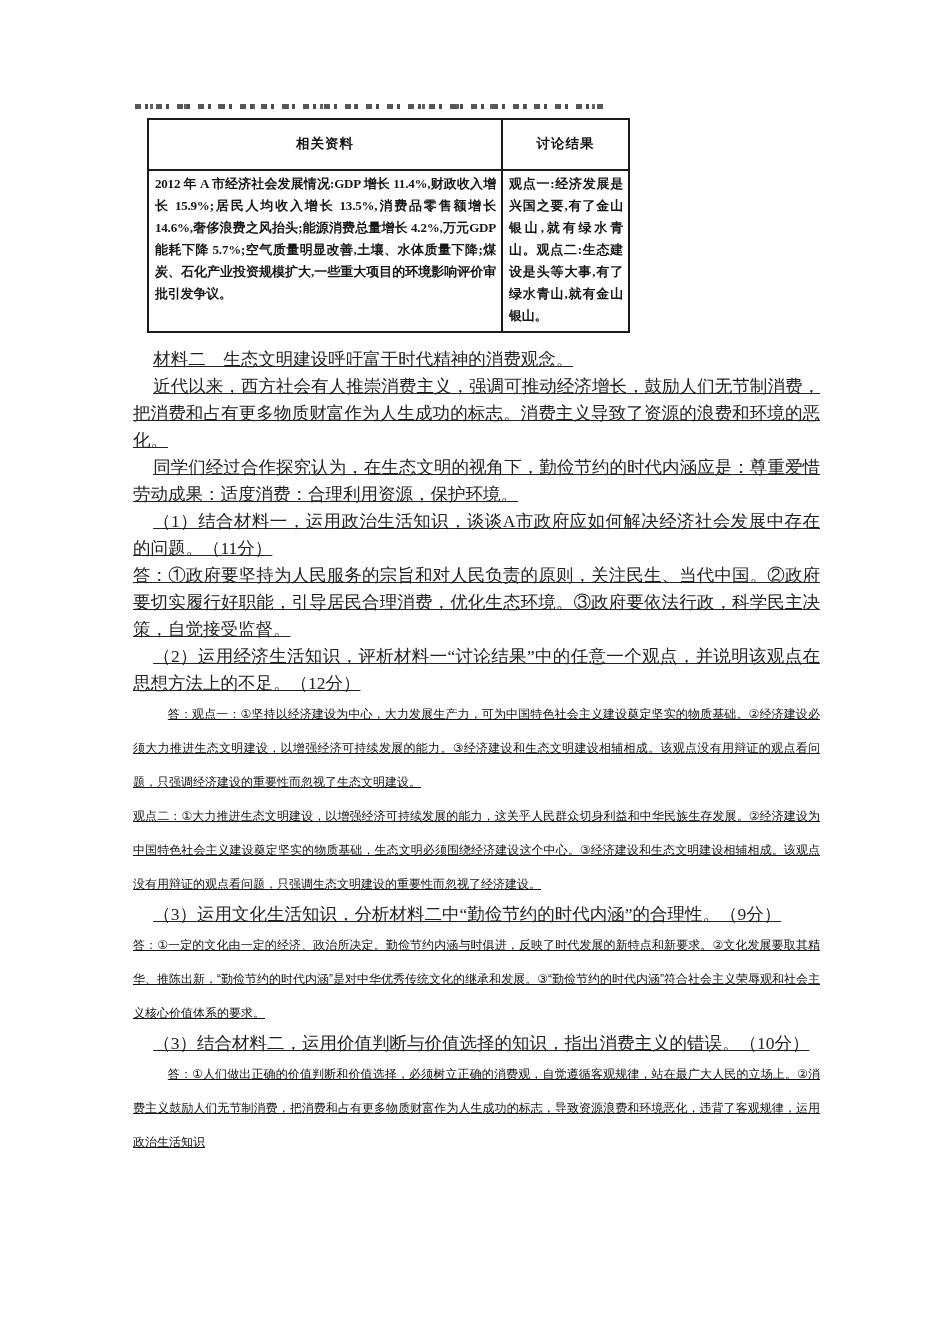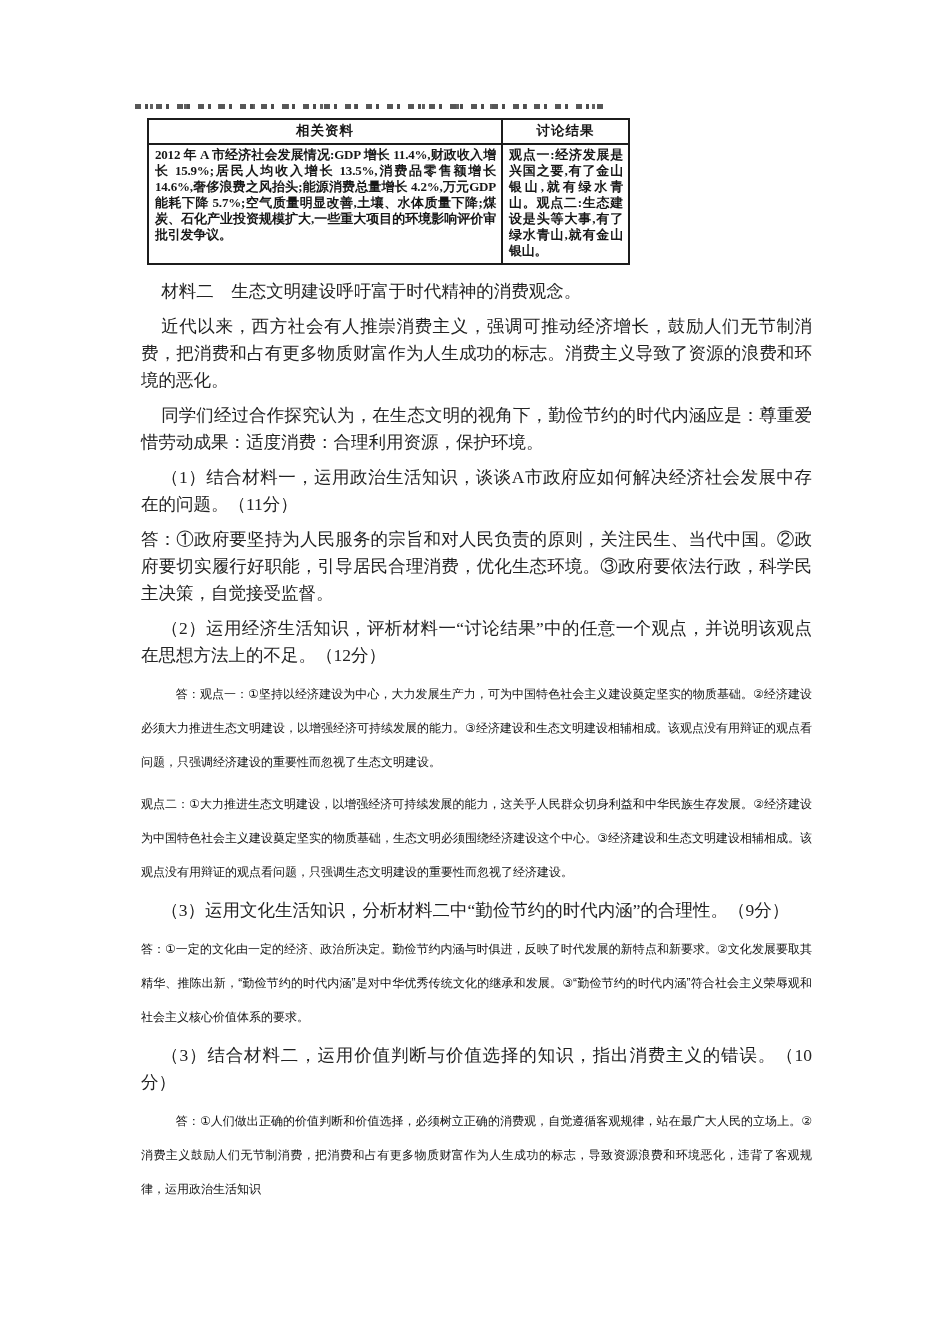--- a/index.html
+++ b/index.html
@@ -24,30 +24,30 @@
   table.mat-table {
     border-collapse:collapse;
     width:481px;
     margin:0 0 13px 14px;
     font-weight:bold;
     color:#171717;
     table-layout:fixed;
   }
   table.mat-table th, table.mat-table td { border:2px solid #1c1c1c; }
   table.mat-table th {
-    font-size:13.5px; line-height:1.25; padding:3px 2px;
+    font-size:13.5px; line-height:1.25; padding:16px 2px;
     text-align:center; letter-spacing:1px;
   }
   table.mat-table td {
-    font-size:13px; line-height:16px;
+    font-size:13px; line-height:22px;
     padding:2px 5px 4px 6px;
     vertical-align:top; text-align:justify;
     letter-spacing:-0.2px;
   }
-  .paras p { margin:8px; text-align:justify; }
+  .paras p { margin:0; text-align:justify;text-decoration:underline; }
   .p-song {
     font-family:"Liberation Serif","DejaVu Serif",serif;
     font-size:17.5px; line-height:27px; color:#232323;
   }
   .p-hei {
     font-family:"Liberation Sans","DejaVu Sans",sans-serif;
     font-size:12px; line-height:34px; color:#121212;
   }
   .ind0 { text-indent:0; }
   .ind1 { text-indent:1.15em; }

